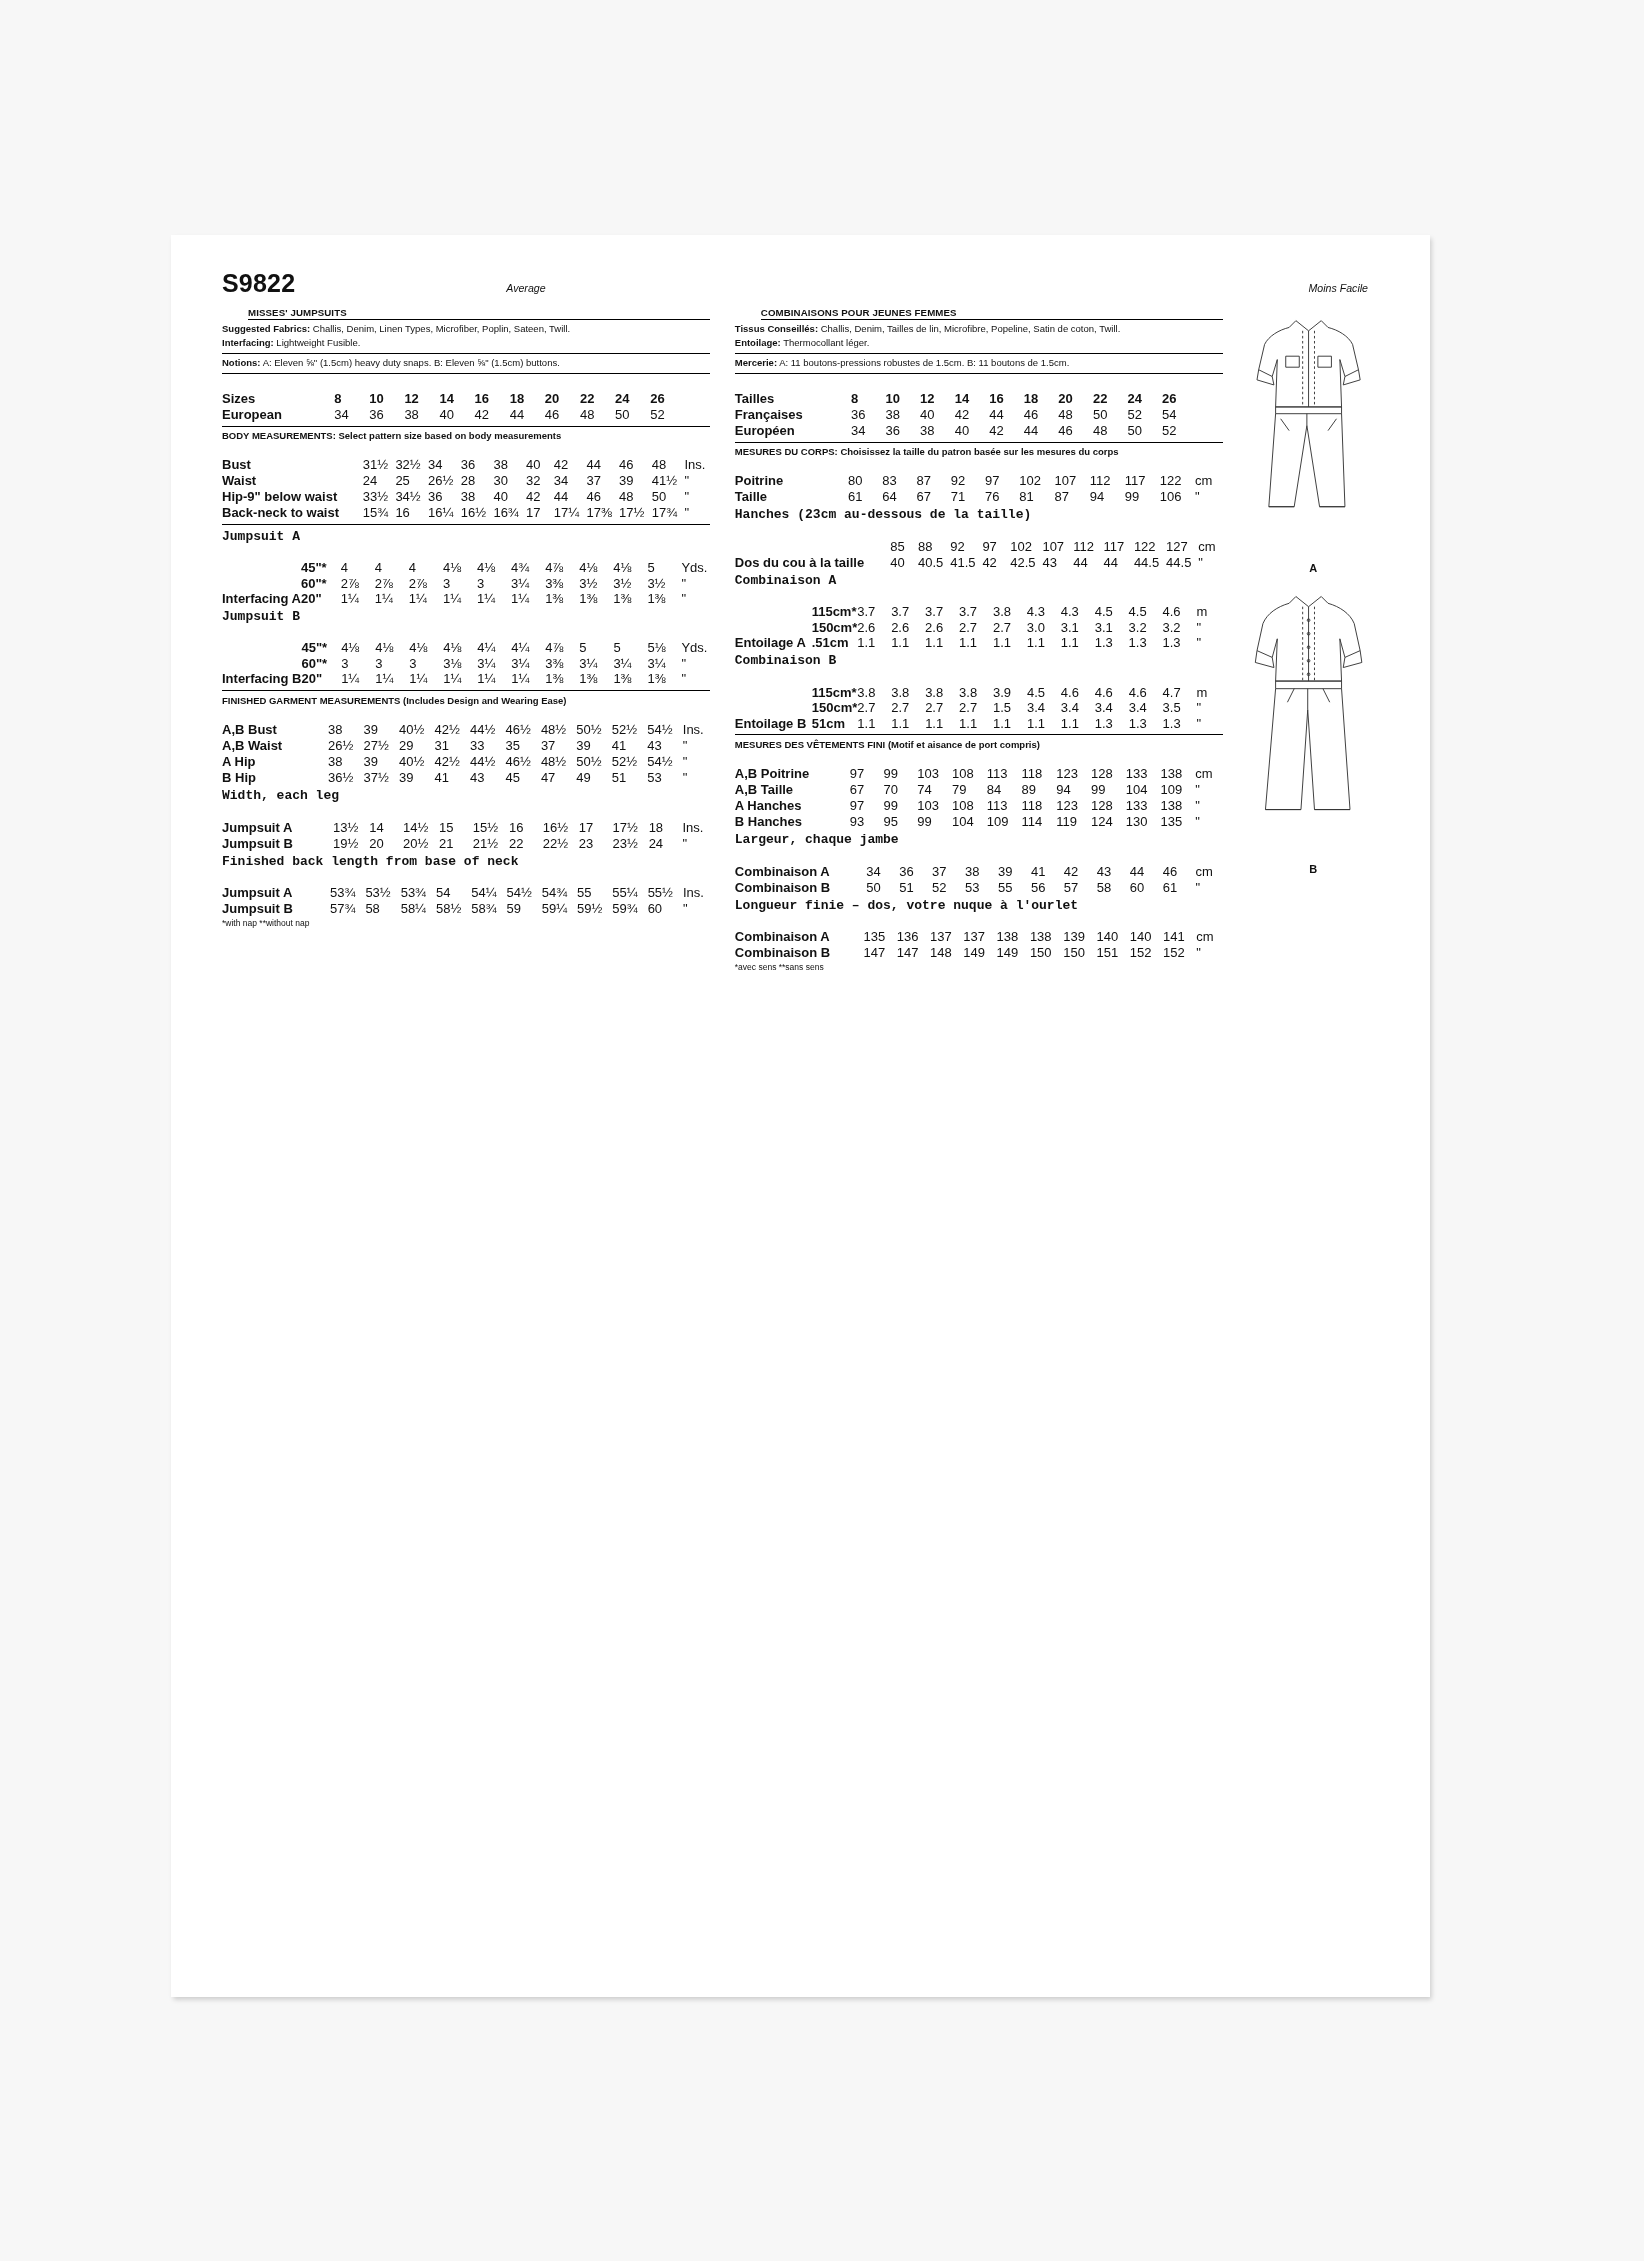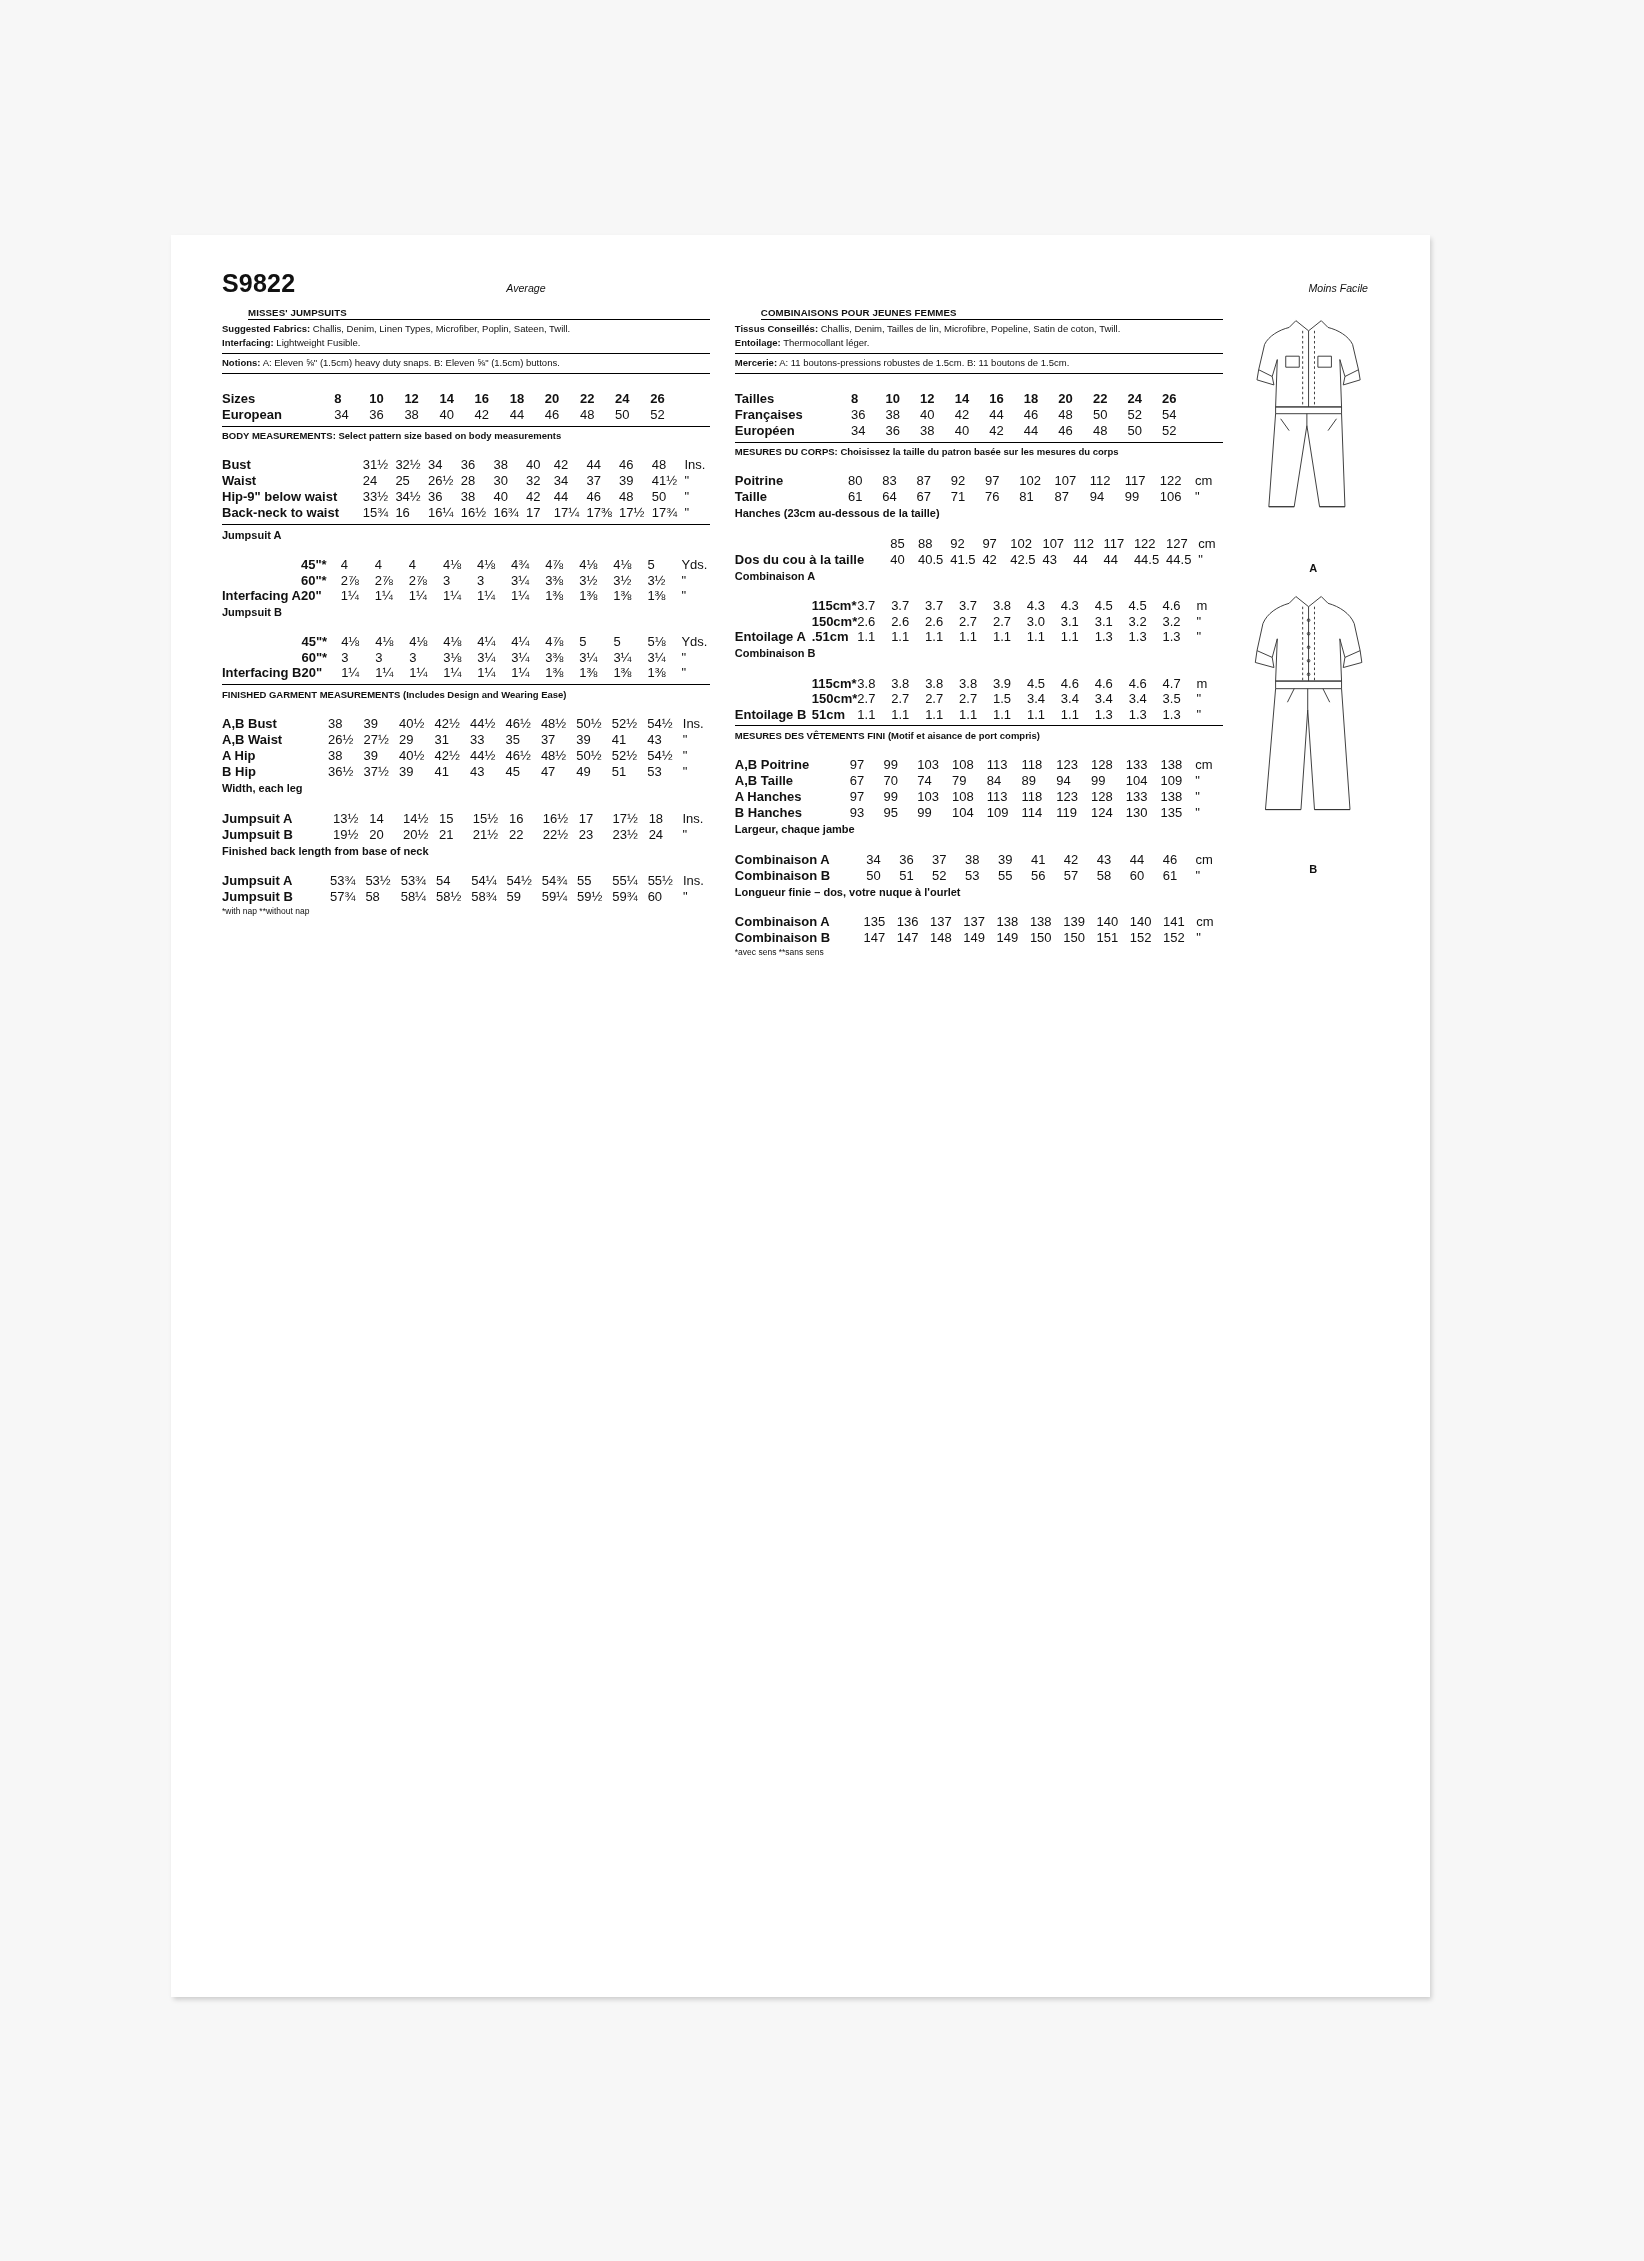--- a/index.html
+++ b/index.html
@@ -20,21 +20,21 @@
   .ttl{font-size:9.7px;font-weight:bold;border-bottom:0.8px solid #000;padding-bottom:1.7px;margin-bottom:2.5px;letter-spacing:0.1px;margin-left:26px;}
   p.line{font-size:9.5px;margin:0 0 1.7px 0;line-height:1.32;}
   p.line b{font-weight:bold;}
   .rule{border-top:0.8px solid #000;margin:3.4px 0 3.4px 0;}
   table{border-collapse:collapse;font-size:13px;width:100%;margin-top:16px;}
   td{padding:0.5px 0;vertical-align:top;white-space:nowrap;}
   td.lbl{font-weight:bold;text-align:left;}
   td.lblplain{font-weight:normal;text-align:left;}
   td.num{text-align:left;}
   .sechdr{font-size:9.5px;font-weight:bold;margin:3.4px 0 1.7px 0;}
-  .sub{font-size:11px;font-weight:bold;margin:2.5px 0 0.8px 0;}
+  .sub{font-size:13px;font-weight:bold;margin:2.5px 0 0.8px 0;font-family:Liberation Mono, monospace;}
   .foot{font-size:8.5px;margin-top:1.7px;}
   .tight td{padding:0.3px 0;}
   .w1{width:78px;}
   .w2{width:44px;}
   .wnum{width:39px;}
   .wnum2{width:37px;}
   .unit{width:29px;}
   
   .figlabel{font-size:11px;font-weight:bold;text-align:center;margin-top:1.7px;}
   svg{display:block;}

